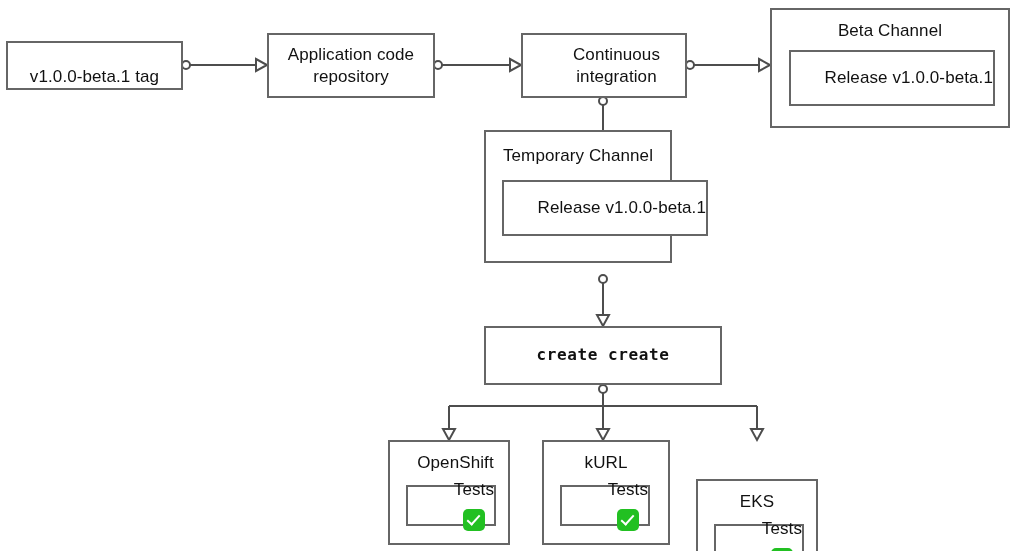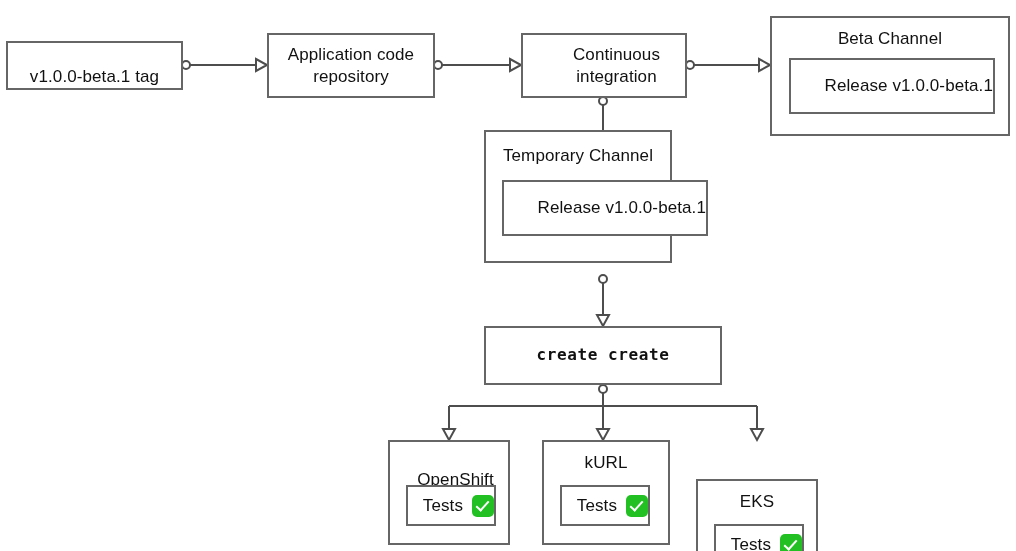--- a/index.html
+++ b/index.html
@@ -61,20 +61,21 @@
     font-family: "DejaVu Sans Mono", "Liberation Mono", monospace;
     font-weight: bold;
     font-size: 16px;
     letter-spacing: 0.6px;
   }
   .tests-row {
     display: flex;
     align-items: center;
     justify-content: center;
     gap: 9px;
+    flex-direction: column;
   }
   .check-badge {
     width: 22px;
     height: 22px;
     border-radius: 5px;
     display: inline-block;
     position: relative;
     flex: none;
   }
   .check-badge::after {
@@ -167,40 +168,40 @@
   <div class="node" style="left:267px; top:33px; width:168px; height:65px;">
     <span>Application code
 repository</span>
   </div>
 
   <div class="node" style="left:521px; top:33px; width:166px; height:65px;padding-left:25px;">
     <span>Continuous
 integration</span>
   </div>
 
-  <div class="group" style="left:770px; top:16px; width:240px; height:120px;">
+  <div class="group" style="left:770px; top:8px; width:240px; height:120px;">
     <div class="group-title" style="top:11px;">Beta Channel</div>
     <div class="inner-box" style="left:17px; top:40px; width:206px; height:56px;">
       <span>Release v1.0.0-beta.1</span>
     </div>
   </div>
 
   <div class="group" style="left:484px; top:130px; width:188px; height:133px;">
     <div class="group-title" style="top:14px;">Temporary Channel</div>
     <div class="inner-box" style="left:16px; top:48px; width:206px; height:56px;">
       <span>Release v1.0.0-beta.1</span>
     </div>
   </div>
 
   <div class="node mono" style="left:484px; top:326px; width:238px; height:59px;">
     <span>create create</span>
   </div>
 
   <div class="group" style="left:388px; top:440px; width:122px; height:105px;">
-    <div class="group-title" style="top:28px;padding-left:13px;">OpenShift</div>
+    <div class="group-title" style="top:11px;padding-left:13px;">OpenShift</div>
     <div class="inner-box" style="left:16px; top:43px; width:90px; height:41px;">
       <span class="tests-row">
         <span>Tests</span>
         <span class="check-badge" style="background: rgb(34, 192, 34);"></span>
       </span>
     </div>
   </div>
 
   <div class="group" style="left:542px; top:440px; width:128px; height:105px;">
     <div class="group-title" style="top:11px;">kURL</div>

